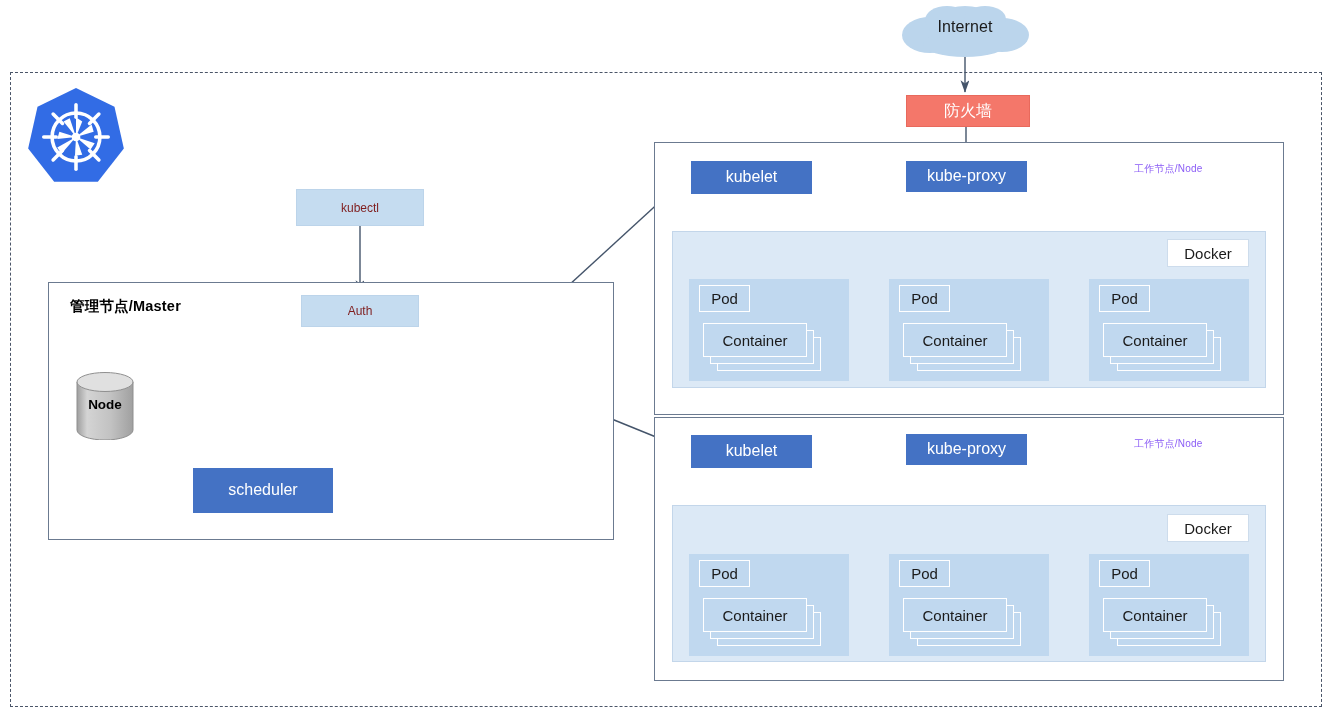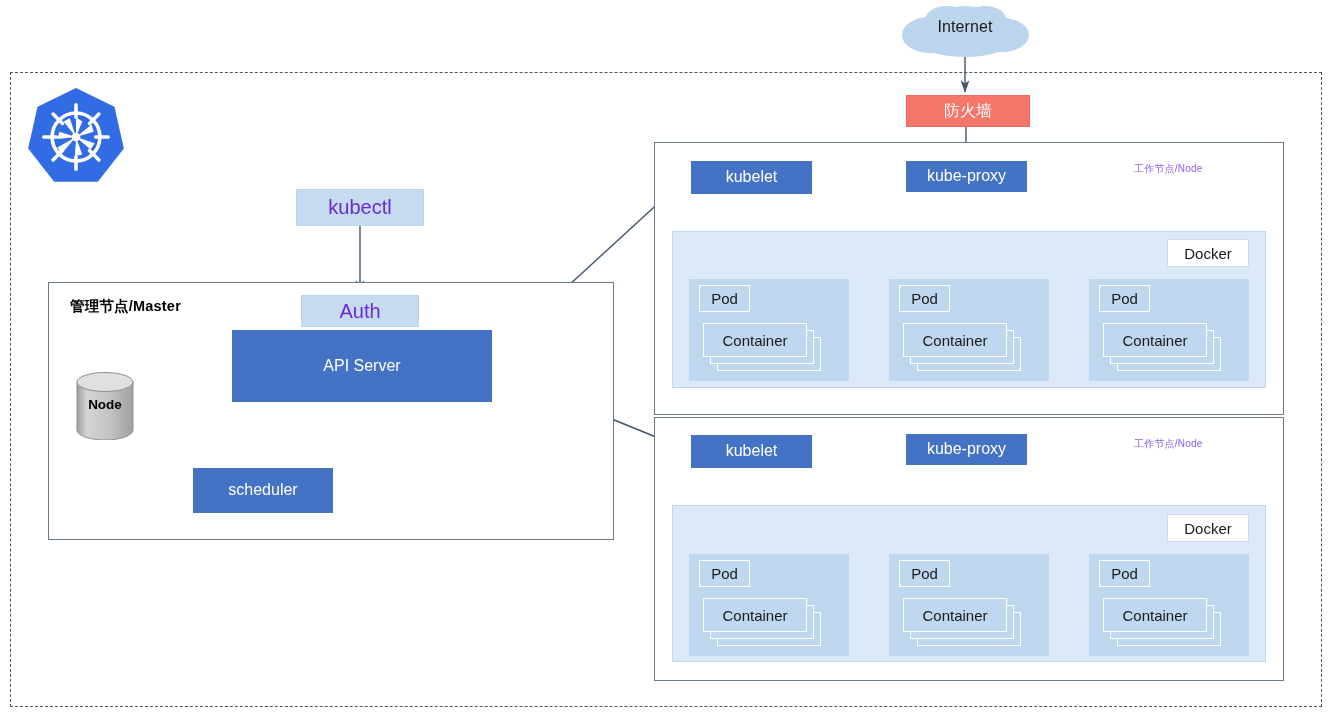--- a/index.html
+++ b/index.html
@@ -47,21 +47,21 @@
     border:1.3px solid #6b7a90;background:#ffffff;box-sizing:border-box;
   }
   #master-title{
     left:70px;top:297px;font-size:14.5px;font-weight:bold;color:#000;
     letter-spacing:.2px;
   }
 
   .box-lightblue{
     background:#C5DCF0;border:1px solid #bcd4ea;
     display:flex;align-items:center;justify-content:center;
-    color:#6d28d9;font-size:20px;box-sizing:border-box;
+    color:#7f1d1d;font-size:12px;box-sizing:border-box;
   }
   .box-blue{
     background:#4472C4;border:1px solid #4472C4;
     display:flex;align-items:center;justify-content:center;
     color:#ffffff;font-size:16px;box-sizing:border-box;
     text-align:center;line-height:1.15;
   }
 
   #kubectl-box{left:296px;top:189px;width:128px;height:37px;}
   #auth-box{left:301px;top:295px;width:118px;height:32px;}
@@ -254,21 +254,20 @@
   </svg>
   <div class="abs" id="internet-label">Internet</div>
 
   <div class="abs" id="firewall-box">防火墙</div>
 
   <div class="abs" id="master-box"></div>
   <div class="abs" id="master-title">管理节点/Master</div>
 
   <div class="abs box-lightblue" id="kubectl-box">kubectl</div>
   <div class="abs box-lightblue" id="auth-box">Auth</div>
-  <div class="abs box-blue" id="apiserver-box">API Server</div>
   <div class="abs box-blue" id="scheduler-box">scheduler</div>
 
   <svg class="abs" id="etcd-shape" viewBox="0 0 58 68" xmlns="http://www.w3.org/2000/svg">
     <path d="M1,10 L1,58 A28,10 0 0 0 57,58 L57,10 Z" fill="url(#etcdg)" stroke="#8f8f8f" stroke-width="1"></path>
     <ellipse cx="29" cy="10" rx="28" ry="9.5" fill="#e0e0e0" stroke="#8f8f8f" stroke-width="1"></ellipse>
   </svg>
   <div class="abs" id="etcd-label">Node</div>
 
   <div class="abs node-box" id="node1-box"></div>
   <div class="abs node-title" id="node1-title">工作节点/Node</div>

